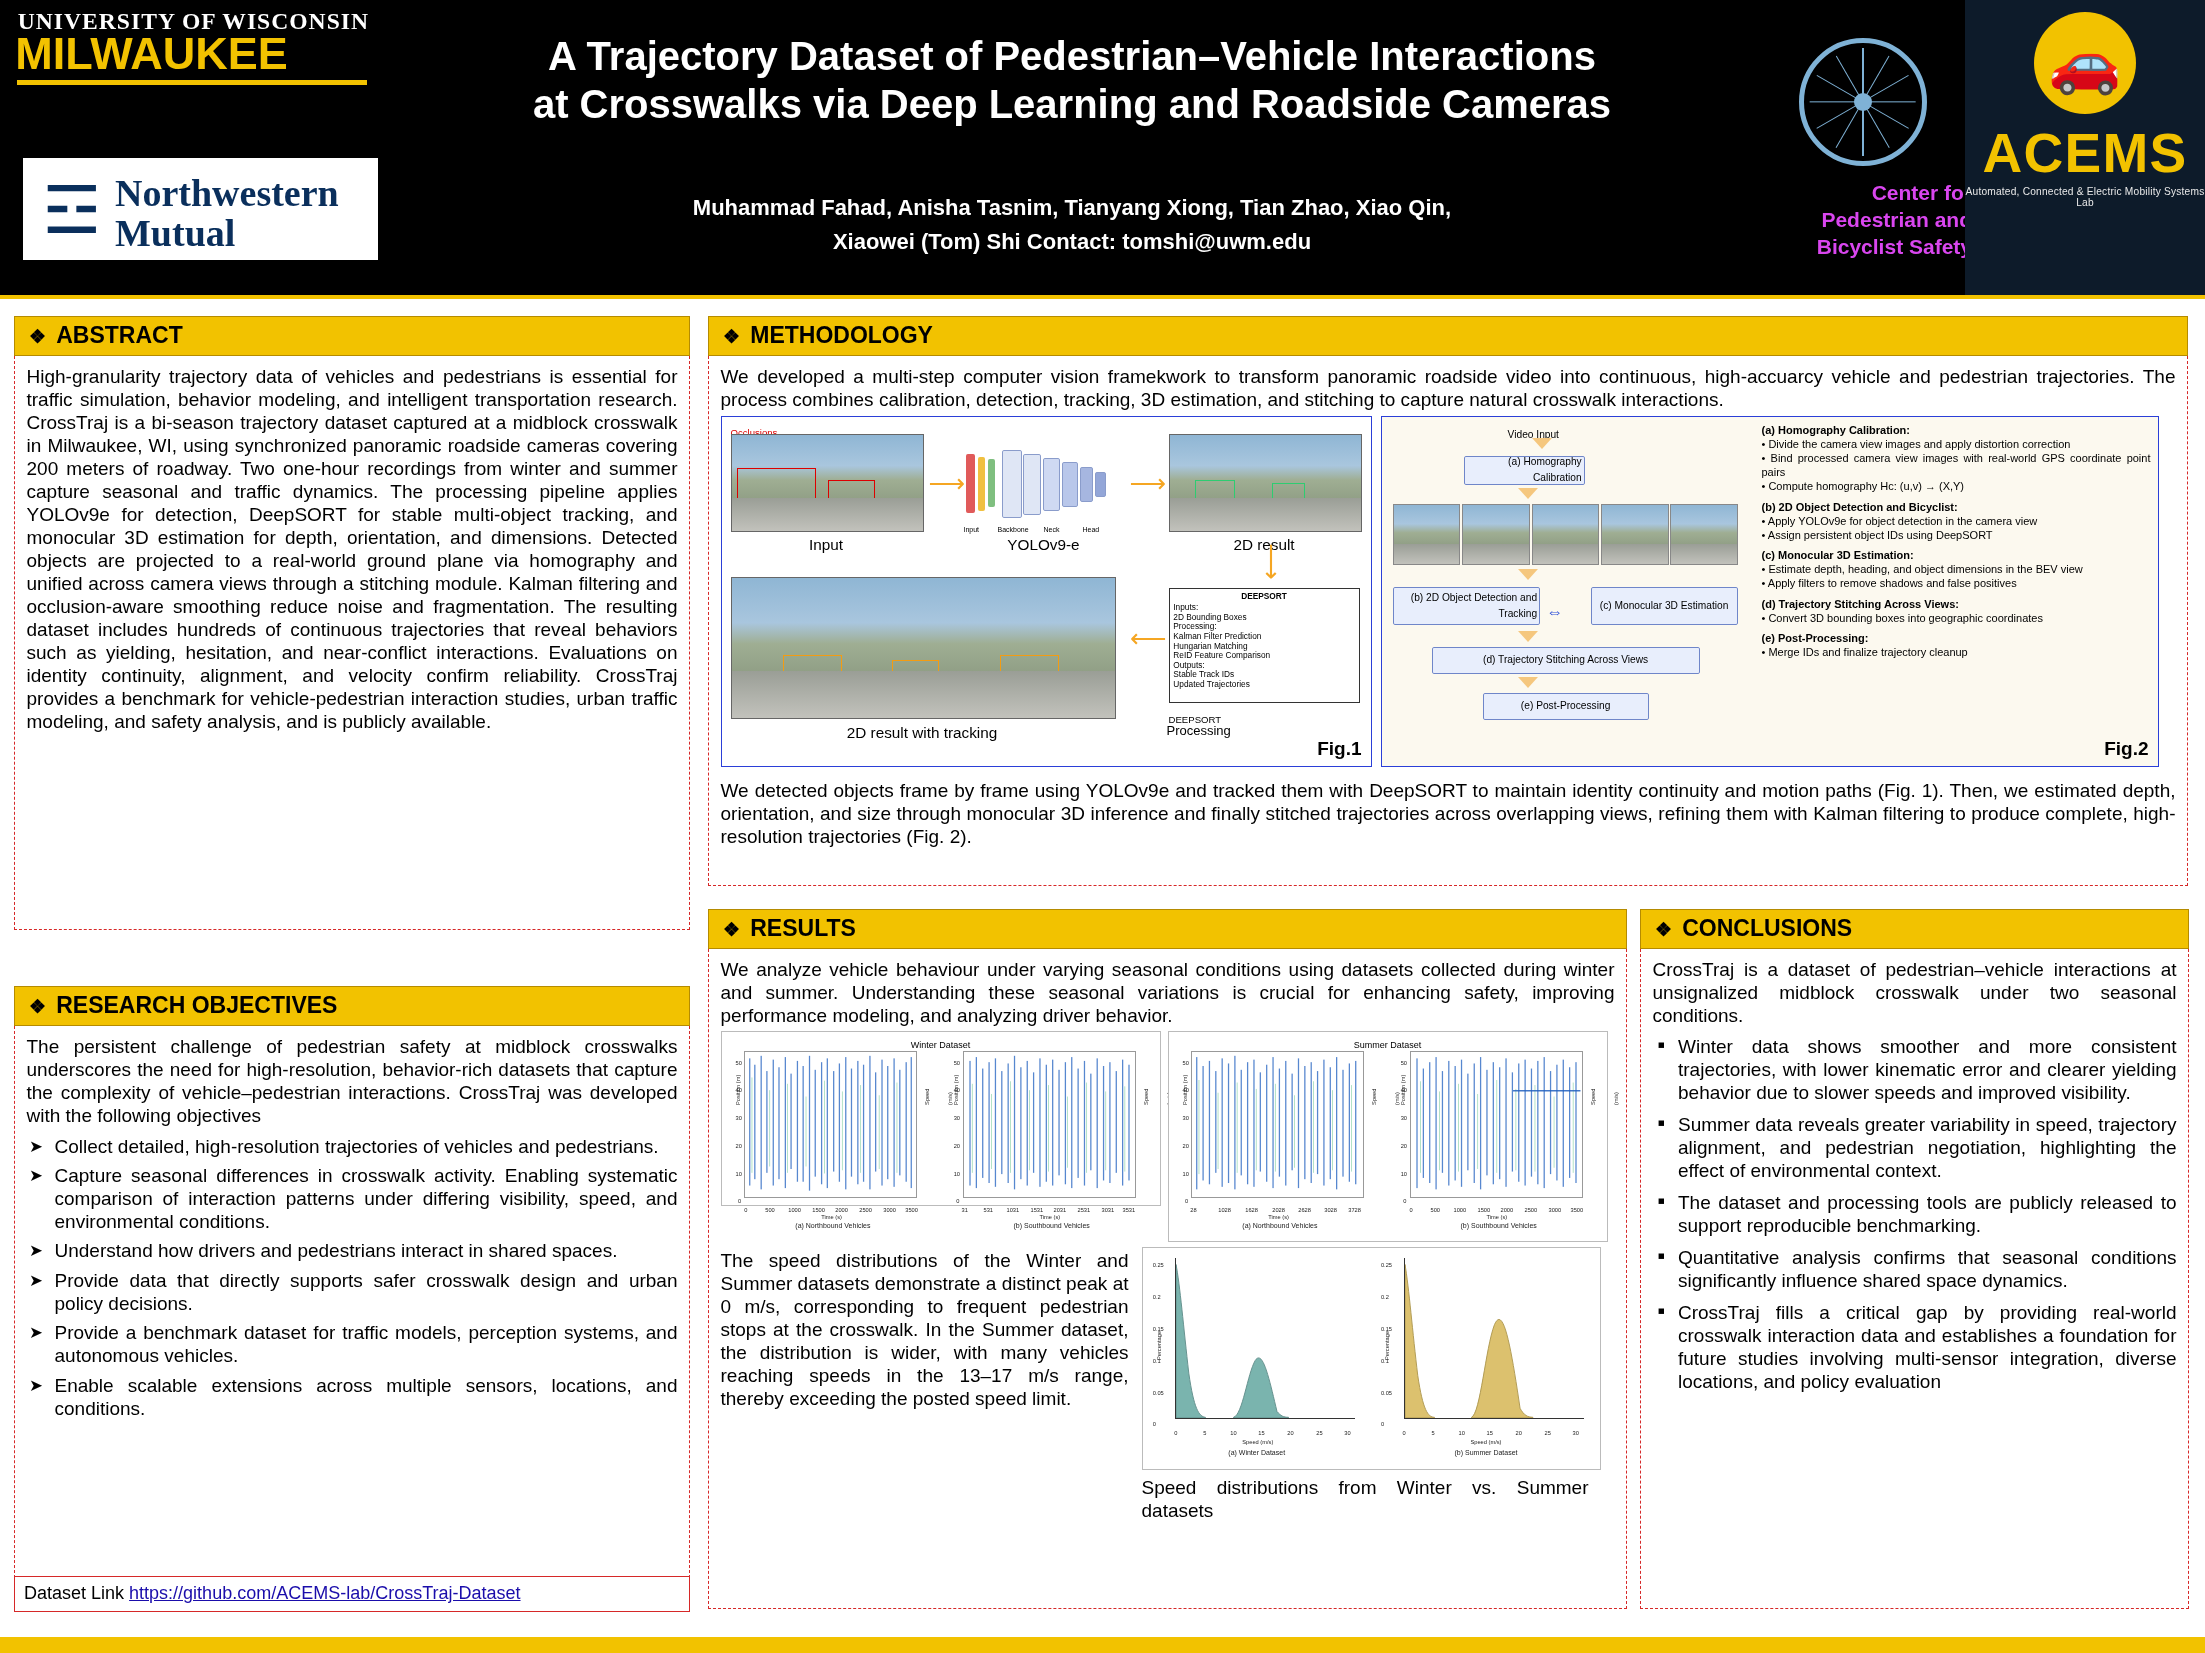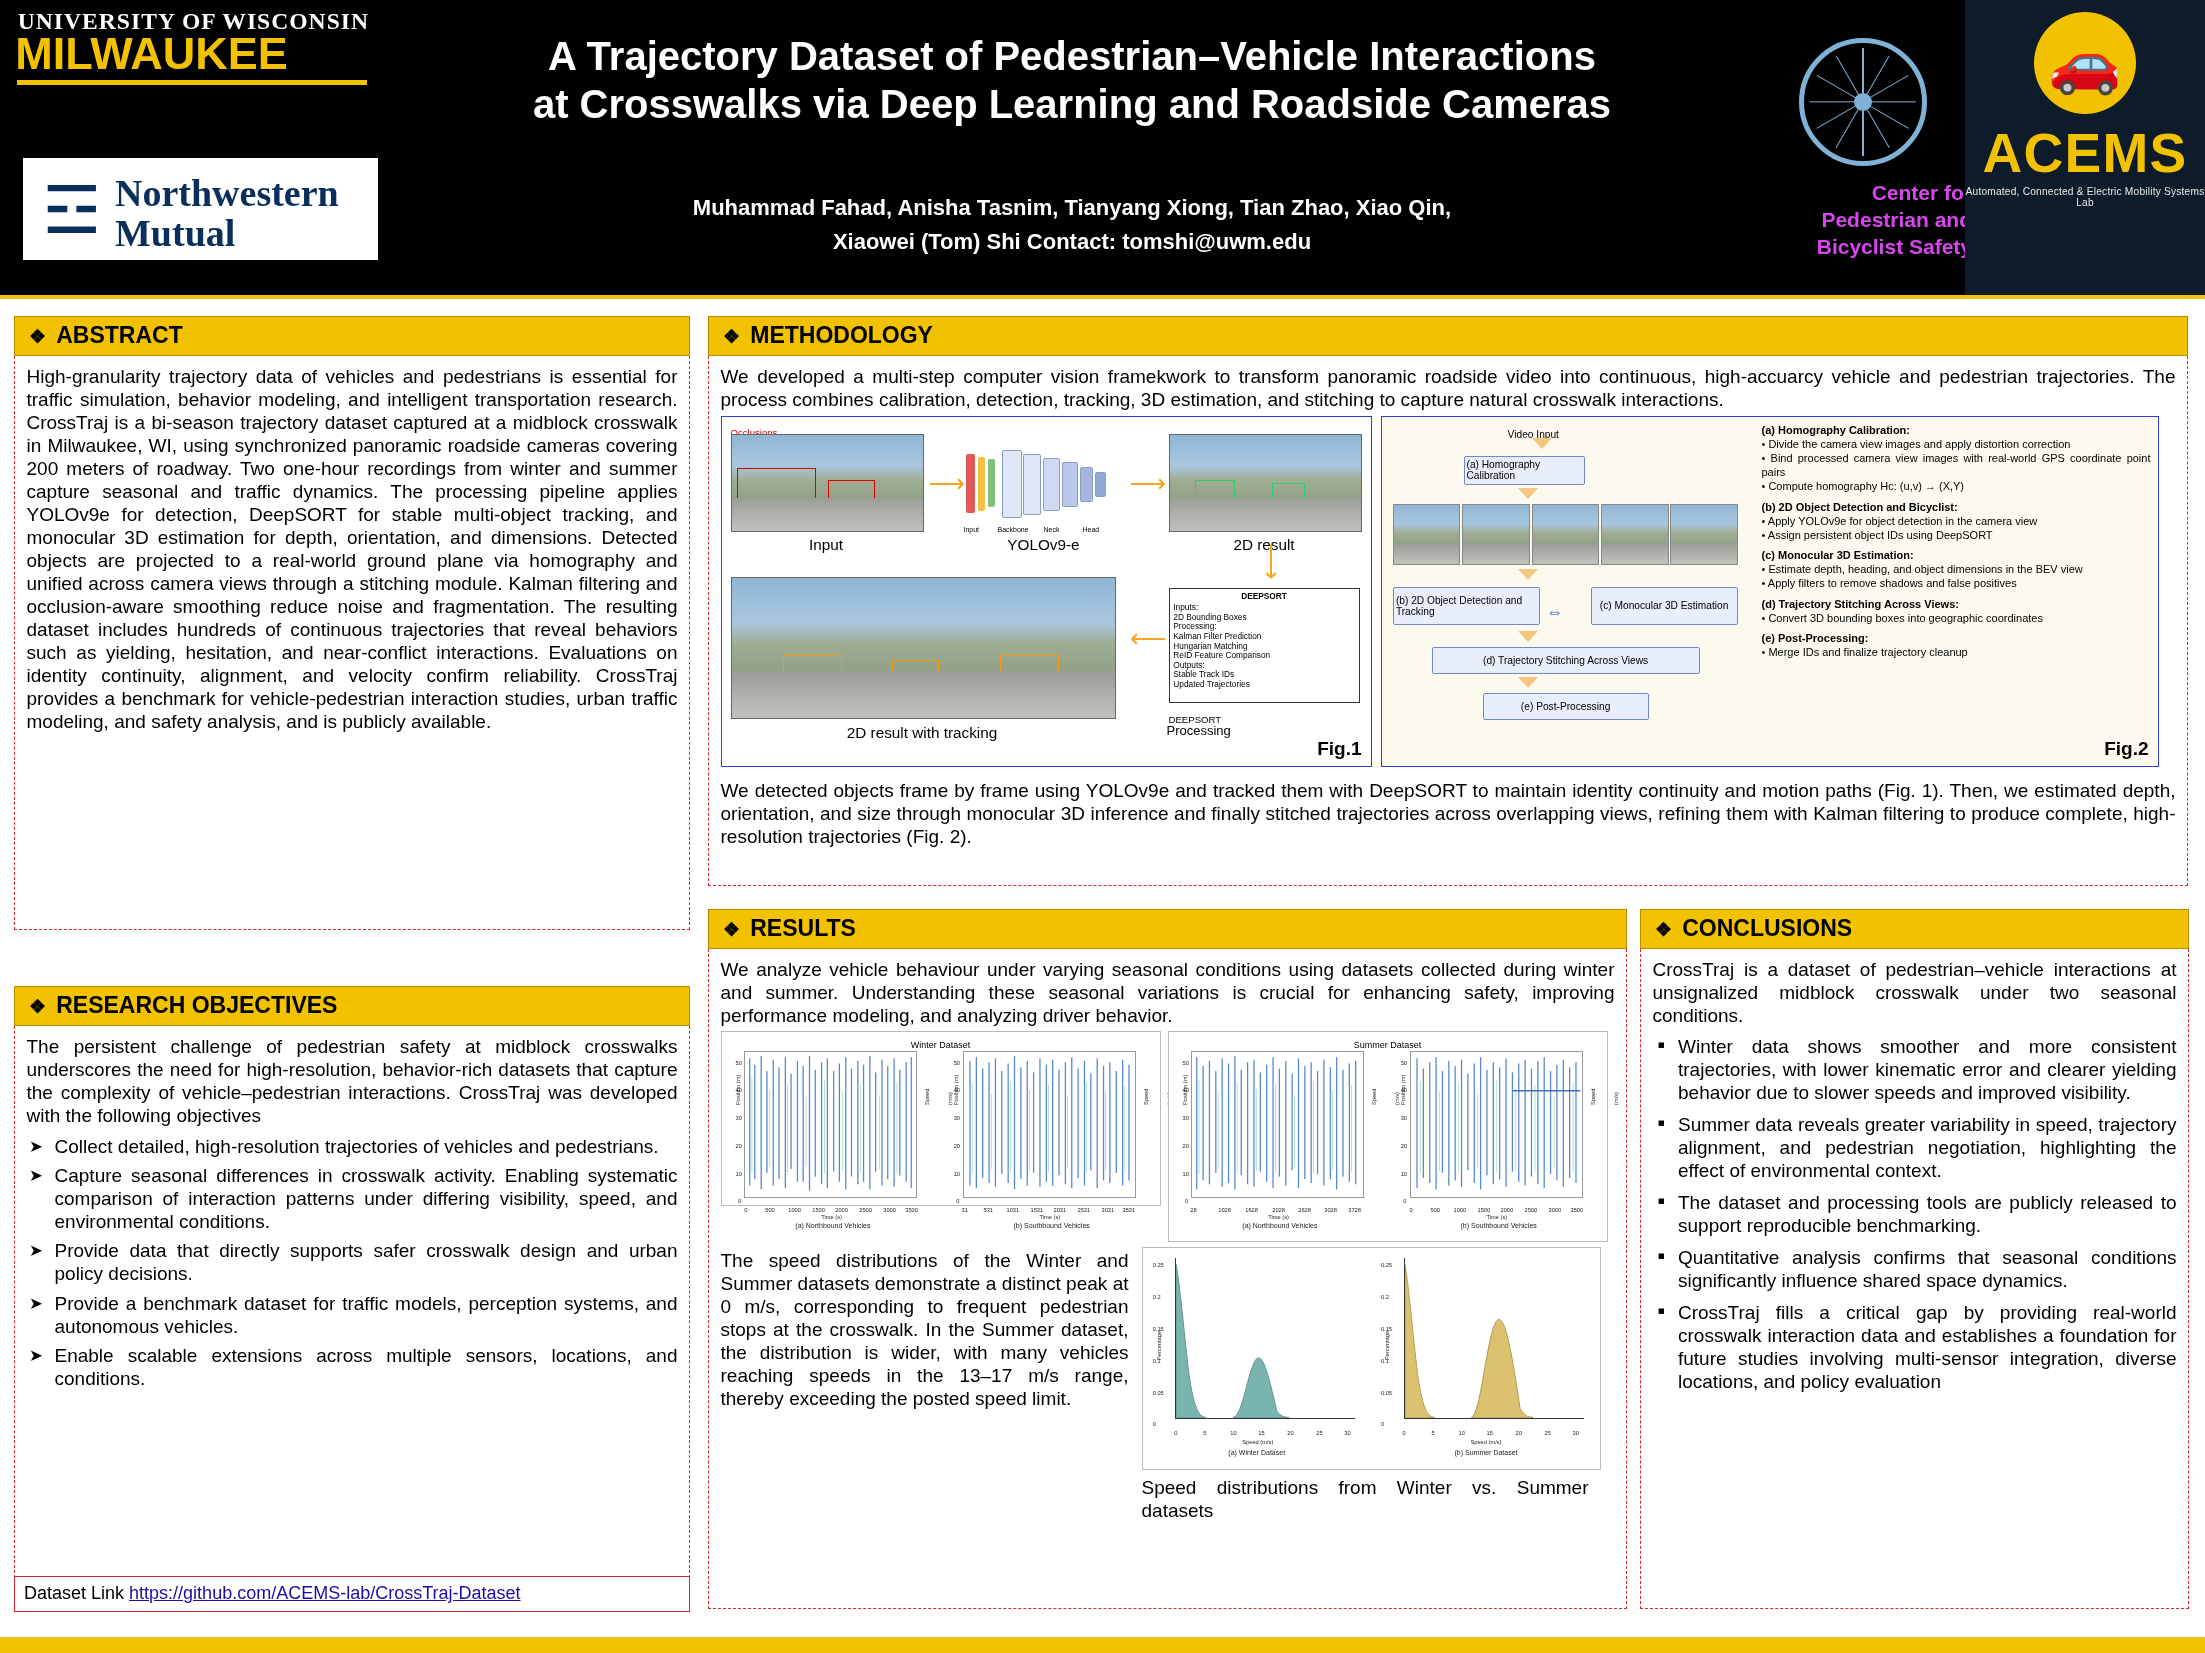--- a/index.html
+++ b/index.html
@@ -137,21 +137,21 @@
   }
   .nnblock{position:absolute;border-radius:1.9px;}
   .arrow-o{color:#f5a623;font-size:25.5px;}
 
   .tinybox{
     position:absolute;border:0.6px solid #333;background:#fff;font-size:8.3px;line-height:9.6px;
     padding:2.6px 3.8px;box-sizing:border-box;
   }
   .flowbox{
     position:absolute;border:0.6px solid #6f86c9;background:#e8eefc;border-radius:1.9px;
-    font-size:10.2px;line-height:11px;text-align:left;display:flex;align-items:center;justify-content:center;
+    font-size:10.2px;line-height:16px;text-align:right;display:flex;align-items:center;justify-content:center;
     box-sizing:border-box;padding:1.9px;
   }
   .tri-down{
     position:absolute;width:0;height:0;border-left:10.2px solid transparent;border-right:10.2px solid transparent;
     border-top:11.5px solid #f5c77e;
   }
   .rtext{font-size:11px;line-height:14px;}
   .tick{position:absolute;font-size:5.7px;color:#222;}
 
   .dataset-link{
@@ -233,20 +233,21 @@
 
   <div class="panel" style="left:14px;top:986px;width:676px;">
     <div class="sec-title">
       <span class="dia">❖</span><span>RESEARCH OBJECTIVES</span>
     </div>
     <div class="sec-body" style="height:562px;">
       <p>The persistent challenge of pedestrian safety at midblock crosswalks underscores the need for high-resolution, behavior-rich datasets that capture the complexity of vehicle–pedestrian interactions. CrossTraj was developed with the following objectives</p>
       <ul class="triangles">
         <li>Collect detailed, high-resolution trajectories of vehicles and pedestrians.</li>
         <li>Capture seasonal differences in crosswalk activity. Enabling systematic comparison of interaction patterns under differing visibility, speed, and environmental conditions.</li>
+        <li>Understand how drivers and pedestrians interact in shared spaces.</li>
         <li>Provide data that directly supports safer crosswalk design and urban policy decisions.</li>
         <li>Provide a benchmark dataset for traffic models, perception systems, and autonomous vehicles.</li>
         <li>Enable scalable extensions across multiple sensors, locations, and conditions.</li>
       </ul>
     </div>
   </div>
 
   <div class="dataset-link" style="left:14px;top:1576px;width:676px;height:36px;">
     <span>Dataset Link</span>
     <a href="#">https://github.com/ACEMS-lab/CrossTraj-Dataset</a>

